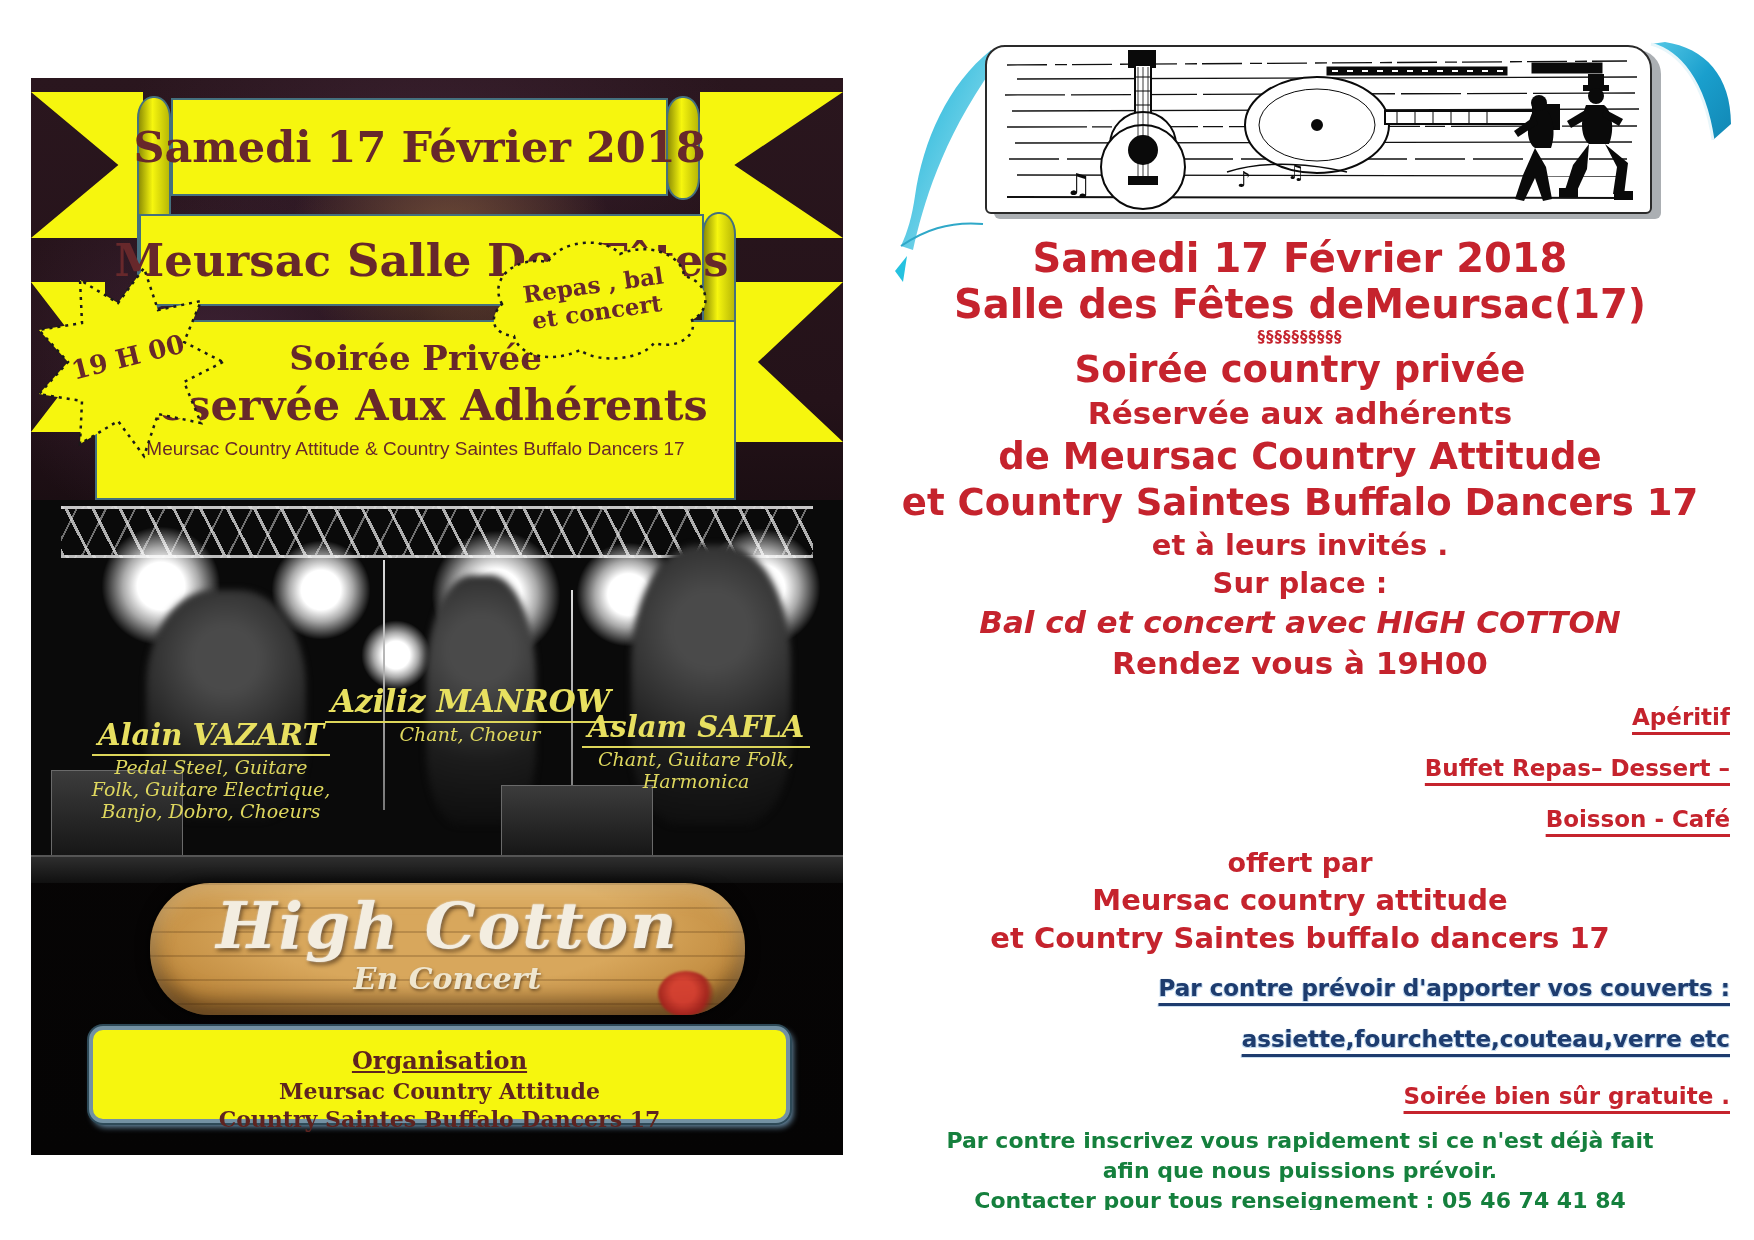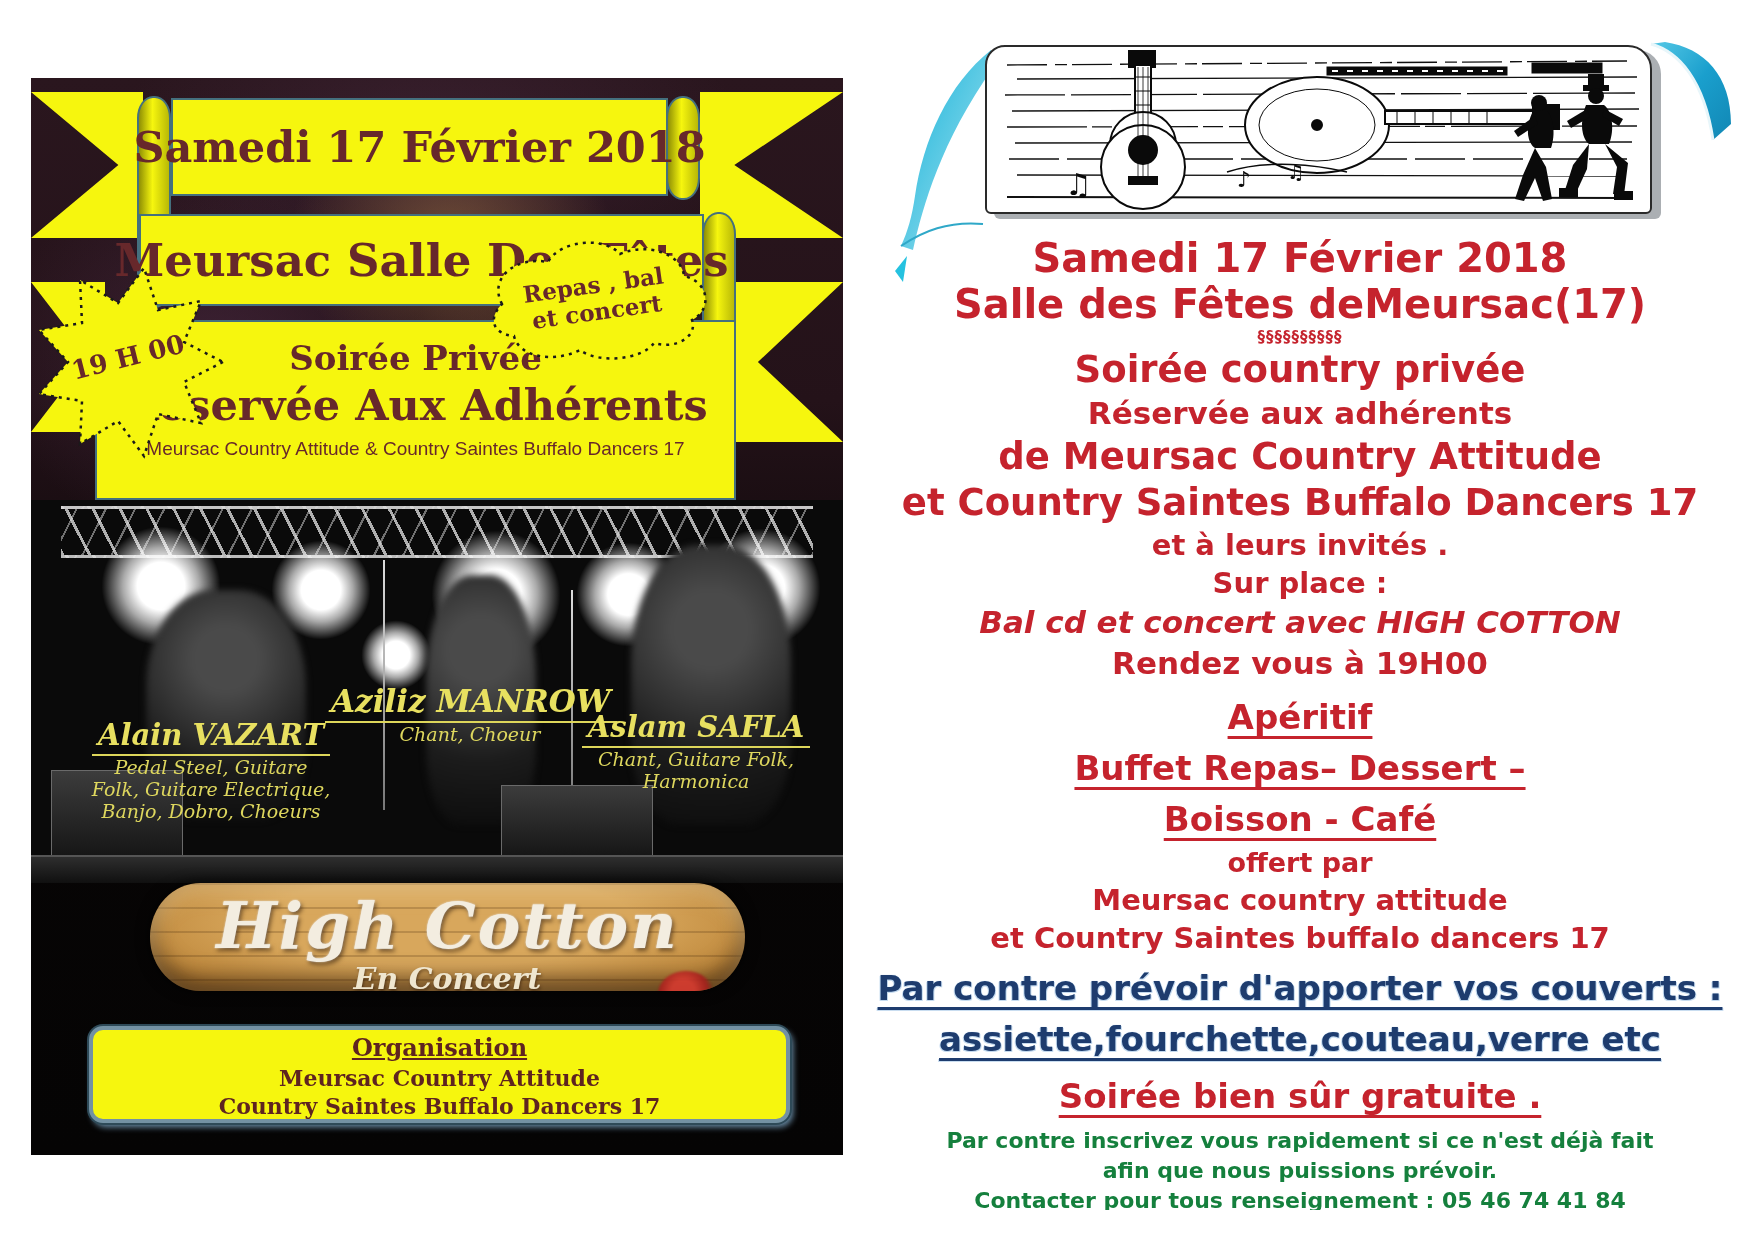--- a/index.html
+++ b/index.html
@@ -46,56 +46,56 @@
        filter:blur(3px);border-radius:42% 42% 30% 30%;}
   .mic{position:absolute;width:2px;background:linear-gradient(#ddd,#777);}
   .amp{position:absolute;background:linear-gradient(#3c3c3c,#161616);border:1px solid #6a6a6a;}
   .floor{position:absolute;left:0;bottom:0;width:100%;height:26px;background:linear-gradient(#2e2e2e,#101010);border-top:2px solid #555;}
 
   .musician{position:absolute;text-align:center;color:#e8e060;font-family:"DejaVu Serif",serif;font-style:italic;}
   .mName{font-size:29px;font-weight:bold;border-bottom:2px solid #ddd65a;display:inline-block;padding:0 6px 2px;white-space:nowrap;}
   .mRole{font-size:19px;line-height:22px;color:#ded75e;white-space:nowrap;}
 
   
-  .plank{position:absolute;left:119px;top:805px;width:595px;height:108px;border-radius:60px/64px;
+  .plank{position:absolute;left:119px;top:805px;width:595px;height:132px;border-radius:60px/64px;
      background:
        repeating-linear-gradient(180deg, rgba(70,40,10,.22) 0 2px, transparent 2px 24px),
        radial-gradient(90% 120% at 50% 35%, #d8a75c 0 35%, #c08a3e 60%, #8f5d20 85%, #6f4415 100%);
      box-shadow:inset 0 10px 20px rgba(255,235,190,.35), inset 0 -12px 22px rgba(30,15,5,.6), 0 0 14px rgba(0,0,0,.8);
      text-align:center;overflow:hidden;}
   .signMain{font-family:"DejaVu Serif",serif;font-style:italic;font-weight:bold;font-size:64px;line-height:70px;
      color:#f3ede0;margin-top:8px;letter-spacing:2px;text-shadow:2px 3px 4px rgba(40,20,5,.55),0 0 2px #fff;white-space:nowrap;}
   .signSub{font-family:"DejaVu Serif",serif;font-style:italic;font-weight:bold;font-size:30px;color:#efe6cf;
      text-shadow:1px 2px 3px rgba(40,20,5,.5);}
   .emblem{position:absolute;left:508px;top:88px;width:56px;height:46px;border-radius:50%;
      background:radial-gradient(circle at 45% 45%, #d63a30 0 30%, #a5201d 60%, rgba(120,20,15,.2) 75%, transparent 80%);
      filter:blur(1px);opacity:.9;}
 
   .orgBox{position:absolute;left:58px;top:948px;width:701px;height:97px;background:#f6f60e;
      border:4px solid #7391a3;border-radius:14px;box-shadow:0 0 0 2px #2e4a58, 3px 4px 6px rgba(120,160,190,.9);
      box-sizing:border-box;text-align:center;color:#5e2420;font-family:"DejaVu Serif",serif;font-weight:bold;}
-  .orgT{font-size:24px;line-height:32px;text-decoration:underline;margin-top:2px;text-align:center;}
+  .orgT{font-size:24px;line-height:32px;text-decoration:underline;margin-top:15px;text-align:center;}
   .orgL{font-size:22px;line-height:28px;}
 
   
   .clipBox{position:absolute;left:985px;top:45px;width:663px;height:165px;background:#fff;
      border:2px solid #2a2a2a;border-radius:20px 24px 6px 6px;box-shadow:9px 5px 0 rgba(150,155,160,.8);}
   .clipBox svg{width:100%;height:100%;display:block;}
   .swoosh{position:absolute;left:893px;top:46px;width:102px;height:240px;}
   .curl{position:absolute;left:1649px;top:42px;width:84px;height:102px;}
 
   .rightText{position:absolute;left:870px;top:235px;width:860px;height:975px;overflow:hidden;text-align:center;}
   .rl{font-weight:bold;color:#c5232d;}
   .t1{font-size:40px;line-height:46px;}
   .sect{font-size:15px;line-height:20px;letter-spacing:1px;}
   .t2{font-size:37px;line-height:46px;}
   .t3{font-size:31px;line-height:41px;}
   .t4{font-size:29px;line-height:38px;}
   .t5{font-size:27px;line-height:36px;}
-  .tu{font-size:34px;line-height:51px;}
+  .tu{font-size:23px;line-height:51px;text-align:right;}
   .it{font-style:italic;}
   .u{text-decoration:underline;text-underline-offset:7px;text-decoration-thickness:3px;}
   .blue{color:#1e3c6e;text-shadow:0 0 1px #9fc0e0,1px 1px 0 #c9ddf0,-1px 1px 0 #c9ddf0;}
   .bk{color:#15803d;font-size:22px;line-height:30px;font-weight:bold;}
   .mt8{margin-top:8px;}.mt6{margin-top:6px;}.mt4{margin-top:4px;}
 </style>
 </head>
 <body>
 
 <div class="page">

